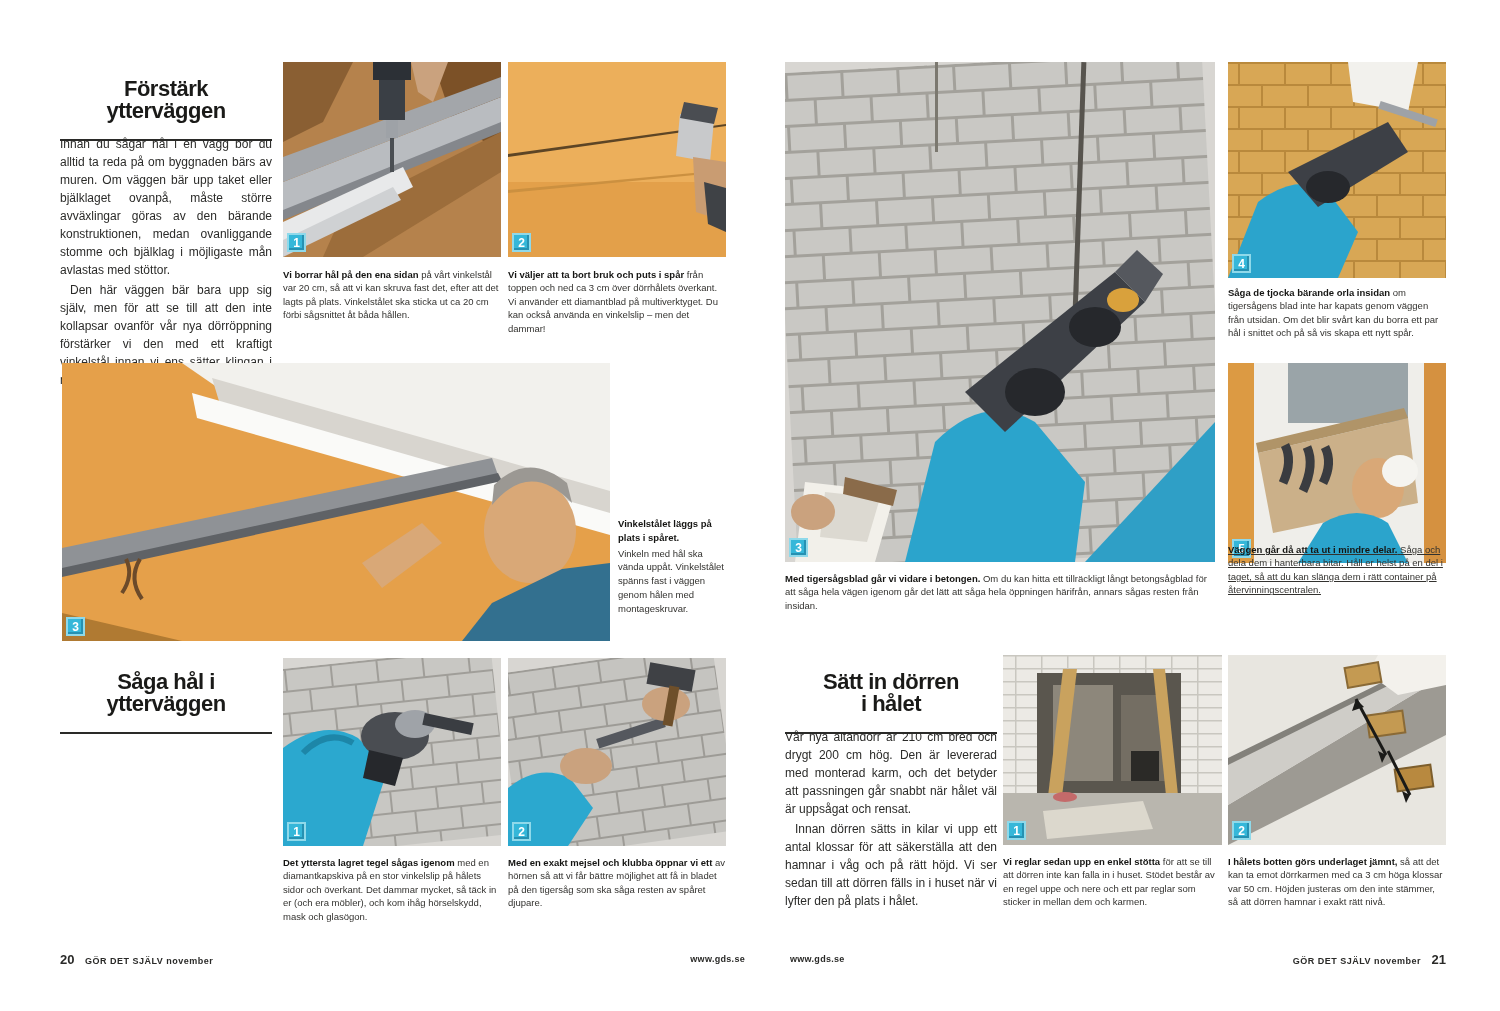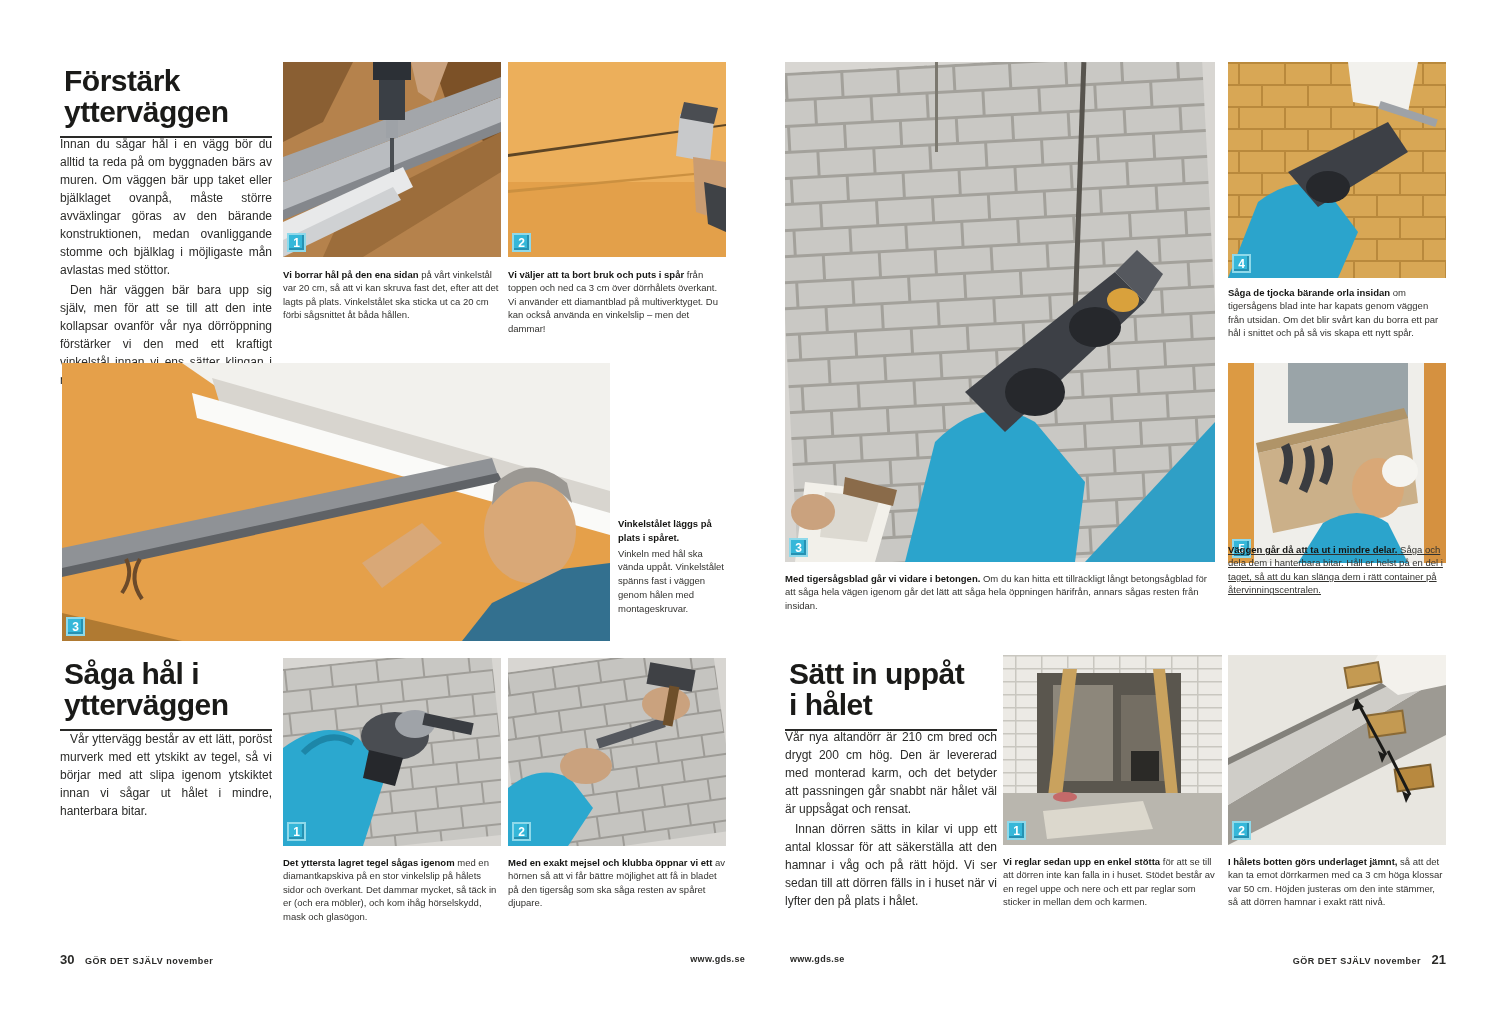--- a/index.html
+++ b/index.html
@@ -1,20 +1,20 @@
 <!DOCTYPE html>
 <html><head>
 <meta charset="utf-8">
 <style>
   html,body{margin:0;padding:0;background:#ffffff;}
   #spread{position:relative;width:1500px;height:1011px;background:#ffffff;
           font-family:"Liberation Sans",sans-serif;color:#1e1e1c;overflow:hidden;}
   .abs{position:absolute;}
-  h2.sec-title{margin:4px;font-size:30px;line-height:1.02;font-weight:bold;
-               letter-spacing:-0.5px;color:#1a1a18;}
+  h2.sec-title{margin:16px;font-size:22px;line-height:1.02;font-weight:bold;
+               letter-spacing:-0.5px;color:#1a1a18;text-align:center;}
   .rule{height:2px;background:#2a2a28;margin-top:9px;}
   .bodytext{font-size:12px;line-height:1.5;text-align:justify;color:#2b2b29;}
   .bodytext p{margin:0 0 0 0;}
   .bodytext p.ind{text-indent:10px;margin-top:2px;}
   .photo{position:absolute;overflow:hidden;background:#d8d6d2;}
   .photo svg{display:block;width:100%;height:100%;}
   .badge{position:absolute;left:4px;bottom:5px;width:19px;height:19px;
          background:#35b7d9;border:2px solid #8fd9ea;box-sizing:border-box;
          color:#ffffff;font-size:12px;font-weight:bold;display:flex;
          align-items:center;justify-content:center;
@@ -101,21 +101,20 @@
   </div>
   <div class="abs sidecap" style="left:618px;top:517px;width:106px;">
     <b>Vinkelstålet läggs på plats i spåret.</b><span>Vinkeln med hål ska vända uppåt. Vinkelstålet spänns fast i väggen genom hålen med montageskruvar.</span>
   </div>
 
   <div class="abs" style="left:60px;top:655px;width:212px;">
     <h2 class="sec-title"><span>Såga hål i</span><br><span>ytterväggen</span></h2>
     <div class="rule"></div>
   </div>
   <div class="abs bodytext" style="left:60px;top:728px;width:212px;">
-    <p class="ind">Vår yttervägg består av ett lätt, poröst murverk med ett ytskikt av tegel, så vi börjar med att slipa igenom ytskiktet innan vi sågar ut hålet i mindre, hanterbara bitar.</p>
   </div>
 
   <div class="photo" style="left:283px;top:658px;width:218px;height:188px;">
     <svg viewBox="0 0 218 188" preserveAspectRatio="none">
       <defs>
         <pattern id="bk1" width="46" height="44" patternUnits="userSpaceOnUse">
           <rect width="46" height="44" fill="#c8c7c3"></rect>
           <rect width="46" height="2" fill="#a09e99"></rect>
           <rect y="22" width="46" height="2" fill="#a09e99"></rect>
           <rect x="10" width="2" height="22" fill="#a09e99"></rect>
@@ -155,21 +154,21 @@
       <rect x="140" y="8" width="46" height="22" fill="#3f4145" transform="rotate(10 163 19)"></rect>
       <rect x="158" y="28" width="10" height="40" fill="#6e4f2a" transform="rotate(10 163 48)"></rect>
     </svg>
     <div class="badge">2</div>
   </div>
   <div class="abs cap" style="left:508px;top:856px;width:218px;">
     <b>Med en exakt mejsel och klubba öppnar vi ett</b> <span>av hörnen så att vi får bättre möjlighet att få in bladet på den tigersåg som ska såga resten av spåret djupare.</span>
   </div>
 
   <div class="abs footer" style="left:60px;top:952px;">
-    <span class="pgno">30</span>
+    <span class="pgno">20</span>
     <span class="mag">GÖR DET SJÄLV november</span>
   </div>
   <div class="abs footer" style="left:620px;top:954px;width:125px;text-align:right;">
     <span class="site">www.gds.se</span>
   </div>
 
   <div class="photo" style="left:785px;top:62px;width:430px;height:500px;">
     <svg viewBox="0 0 430 500" preserveAspectRatio="none">
       <defs>
         <pattern id="bk3" width="56" height="52" patternUnits="userSpaceOnUse">
@@ -238,21 +237,21 @@
       <ellipse cx="172" cy="108" rx="18" ry="16" fill="#f5f4f0"></ellipse>
       <path d="M70,200 L95,160 Q130,140 160,160 L180,200 Z" fill="#2ba4cc"></path>
     </svg>
     <div class="badge">5</div>
   </div>
   <div class="abs cap" style="left:1228px;top:543px;width:218px;text-decoration:underline;">
     <b>Väggen går då att ta ut i mindre delar.</b> <span>Såga och dela dem i hanterbara bitar. Håll er helst på en del i taget, så att du kan slänga dem i rätt container på återvinningscentralen.</span>
   </div>
 
   <div class="abs" style="left:785px;top:655px;width:212px;">
-    <h2 class="sec-title"><span>Sätt in uppåt</span><br><span>i hålet</span></h2>
+    <h2 class="sec-title"><span>Sätt in dörren</span><br><span>i hålet</span></h2>
     <div class="rule"></div>
   </div>
   <div class="abs bodytext" style="left:785px;top:728px;width:212px;">
     <p>Vår nya altandörr är 210 cm bred och drygt 200 cm hög. Den är levererad med monterad karm, och det betyder att passningen går snabbt när hålet väl är uppsågat och rensat.</p>
     <p class="ind">Innan dörren sätts in kilar vi upp ett antal klossar för att säkerställa att den hamnar i våg och på rätt höjd. Vi ser sedan till att dörren fälls in i huset när vi lyfter den på plats i hålet.</p>
   </div>
 
   <div class="photo" style="left:1003px;top:655px;width:219px;height:190px;">
     <svg viewBox="0 0 219 190" preserveAspectRatio="none">
       <defs>

